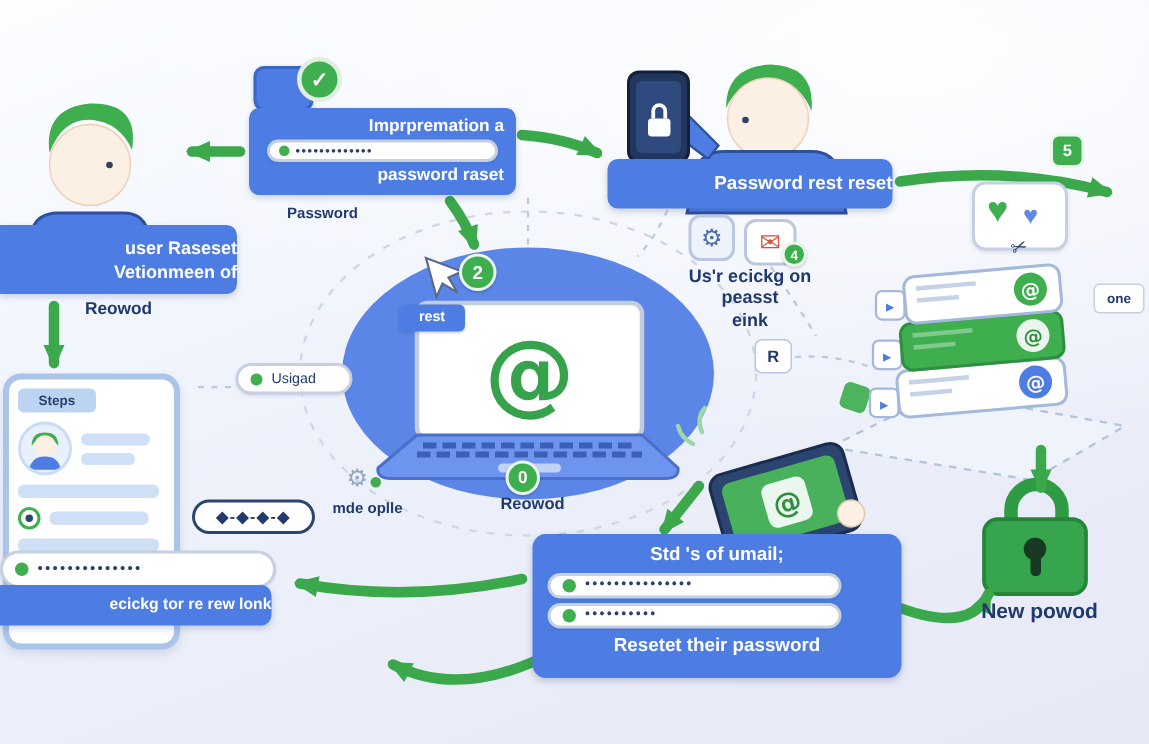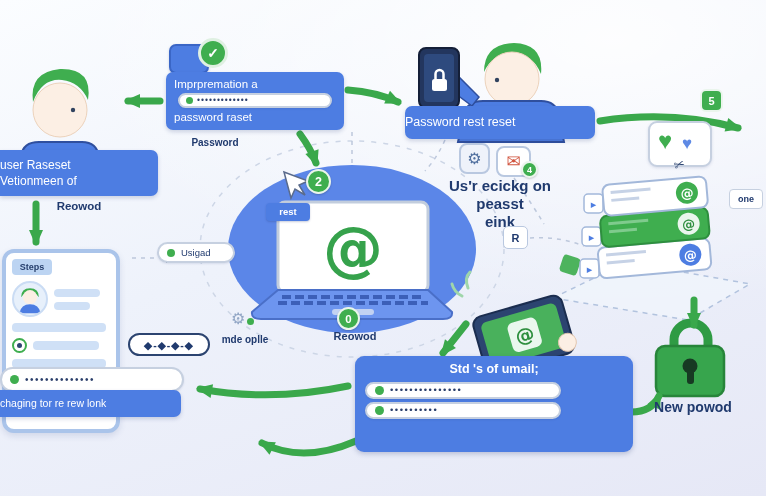--- a/index.html
+++ b/index.html
@@ -4,21 +4,21 @@
 <style>
   *{margin:0;padding:0;box-sizing:border-box}
   body{background:#fff;font-family:"Liberation Sans",sans-serif}
   .stage{position:relative;width:766px;height:496px;overflow:hidden;
     background:
       radial-gradient(120% 90% at 80% 8%, rgba(255,255,255,.85), rgba(255,255,255,0) 60%),
       linear-gradient(160deg,#fbfdff 0%,#eef2fb 45%,#e6e8f6 100%);}
   .stage svg.art{position:absolute;inset:0}
   svg text{font-family:"DejaVu Sans","Liberation Sans",sans-serif;font-weight:700}
   .abs{position:absolute}
-  .banner{background:#4d7de2;color:#fff;font-weight:normal;text-align:left;border-radius:7px;
+  .banner{background:#4d7de2;color:#fff;font-weight:bold;text-align:right;border-radius:7px;
     box-shadow:0 2px 4px rgba(40,60,120,.2)}
   .pill{background:#fff;border:2px solid #c6d0e0;border-radius:12px;display:flex;align-items:center;gap:6px;padding:0 8px;box-shadow:0 1px 2px rgba(40,60,120,.12)}
   .dot{width:9px;height:9px;border-radius:50%;background:#3fae4f;flex:0 0 auto}
   .dots{color:#2b3f6b;font-size:10px;letter-spacing:1.5px;line-height:1;white-space:nowrap;overflow:hidden}
   .badge{background:#3fae4f;color:#fff;font-weight:bold;border-radius:50%;display:flex;align-items:center;justify-content:center;border:2px solid #eaf5ec;box-shadow:0 1px 2px rgba(0,0,0,.18)}
   .cap{color:#203a6e;font-weight:bold;text-align:center;line-height:1.2}
 
   .banner-left{left:0;top:150px;width:158px;height:46px;font-size:12px;padding-top:7px;line-height:1.35;border-radius:0 7px 7px 0}
   .faserow{left:44px;top:200px;width:70px;font-size:11.5px}
   .banner-top{left:166px;top:72px;width:178px;height:58px;padding:6px 8px 2px;font-size:11.5px}
@@ -29,21 +29,21 @@
   .banner-topright{left:405px;top:106px;width:190px;height:33px;font-size:12.5px;line-height:33px}
   .badge-2{left:306px;top:169px;width:25px;height:25px;font-size:12.5px}
   .badge-0{left:337px;top:307px;width:23px;height:23px;font-size:11.5px}
   .badge-sq{left:700px;top:89px;width:23px;height:23px;background:#3fae4f;color:#fff;font-weight:bold;font-size:11px;
     border-radius:6px;border:2px solid #eaf5ec;display:flex;align-items:center;justify-content:center}
   .rest-label{left:266px;top:203px;width:44px;height:18px;background:#4d7de2;color:#fff;font-size:9.5px;font-weight:bold;
     text-align:center;line-height:18px;border-radius:4px;box-shadow:0 1px 2px rgba(40,60,120,.25)}
   .usigad{left:157px;top:242px;width:78px;height:21px}
   .usigad .label{color:#203a6e;font-weight:normal;font-size:9.5px}
   .usigad .dot{width:8px;height:8px}
-  .click-text{left:446px;top:177px;width:108px;font-size:15px}
+  .click-text{left:446px;top:177px;width:108px;font-size:12px}
   .r-box{left:503px;top:226px;width:25px;height:23px;background:#fff;border:1.5px solid #b9c8e0;border-radius:5px;
     color:#203a6e;font-weight:bold;font-size:11px;display:flex;align-items:center;justify-content:center}
   .gear-card{left:459px;top:143px;width:31px;height:31px;background:#eef2fa;border:2px solid #b9c8e0;border-radius:8px;
     display:flex;align-items:center;justify-content:center;font-size:16px;color:#51709f}
   .mail-card{left:496px;top:146px;width:35px;height:31px;background:#fff;border:2px solid #b9c8e0;border-radius:8px;
     display:flex;align-items:center;justify-content:center;font-size:17px;color:#d2553f}
   .badge-4{left:521px;top:161px;width:17px;height:17px;font-size:9px;border-width:2px}
   .mini-gear{left:231px;top:309px;font-size:16px;color:#93a7c6}
   .mini-gear-dot{left:247px;top:318px;width:7px;height:7px;border-radius:50%;background:#3fae4f}
   .reowod{left:318px;top:330px;width:74px;font-size:11px}
@@ -52,34 +52,34 @@
   .heart-green{left:8px;top:4px;font-size:24px;color:#3fae4f;position:absolute;line-height:1.2}
   .heart-blue{left:32px;top:11px;font-size:17px;color:#4d7de2;position:absolute;line-height:1.2;opacity:.9}
   .scissors{left:674px;top:157px;font-size:13px;color:#2c4470;transform:rotate(-20deg)}
   .one-box{left:729px;top:189px;width:34px;height:20px;background:#fff;border:1px solid #c6d0e0;border-radius:4px;
     color:#203a6e;font-size:9px;font-weight:bold;text-align:center;line-height:18px}
   .topicon-card{left:169px;top:44px;width:40px;height:30px;background:#4d7de2;border:2px solid #3a66c6;border-radius:7px;box-shadow:0 1px 3px rgba(40,60,120,.2)}
   .topicon-circle{left:198px;top:38px;width:30px;height:30px;background:#3fae4f;border:3px solid #dff0e2;border-radius:50%;
     color:#fff;font-size:14px;font-weight:bold;display:flex;align-items:center;justify-content:center}
   .tablet{left:2px;top:249px;width:118px;height:184px;background:#fff;border:4px solid #aac4ea;border-radius:12px;
     box-shadow:0 3px 6px rgba(60,80,140,.15);padding:6px}
-  .tab-header{width:40px;height:16px;background:#bcd4f2;border-radius:4px;color:#27406e;font-size:9px;font-weight:bold;
+  .tab-header{width:52px;height:16px;background:#bcd4f2;border-radius:4px;color:#27406e;font-size:9px;font-weight:bold;
     display:flex;align-items:center;justify-content:center;margin-bottom:6px}
   .tab-row{display:flex;gap:6px;align-items:center;margin-bottom:6px}
   .avatar{width:36px;height:36px;border-radius:50%;background:#e7f0fb;border:2px solid #cadcf4;overflow:hidden;flex:0 0 auto}
   .barcol{display:flex;flex-direction:column;gap:5px;flex:1}
   .bar{background:#cfe0f6;border-radius:4px;height:8px}
   .bar9{height:9px}
   .eye{width:15px;height:15px;border-radius:50%;border:2px solid #3fae4f;background:#fff;display:flex;align-items:center;justify-content:center;flex:0 0 auto}
   .eye i{width:5px;height:5px;border-radius:50%;background:#2c4470}
   .diamonds{left:128px;top:333px;width:82px;height:23px;background:#fff;border:2px solid #2c4470;border-radius:12px;
     color:#203a6e;font-size:10.5px;font-weight:bold;letter-spacing:1px;display:flex;align-items:center;justify-content:center}
   .pill-bl{left:0;top:367px;width:184px;height:25px;border-radius:13px}
   .banner-bl{left:0;top:390px;width:181px;height:27px;font-size:10.5px;line-height:27px;border-radius:0 7px 7px 0}
-  .panel{left:355px;top:356px;width:278px;height:96px;background:#4d7de2;border-radius:9px;padding:5px 10px;
+  .panel{left:355px;top:356px;width:246px;height:96px;background:#4d7de2;border-radius:9px;padding:5px 10px;
     box-shadow:0 2px 5px rgba(40,60,120,.25)}
   .panel-title{color:#fff;font-weight:bold;font-size:12.5px;text-align:center;line-height:1.4}
   .panel .pill{height:17px;width:196px;margin:3px 0;border-radius:9px}
   .panel .dots{font-size:9.5px}
   .newpowod{left:650px;top:399px;width:86px;font-size:14px}
 </style>
 </head>
 <body>
 
 <div class="stage">
@@ -263,29 +263,30 @@
   <span class="abs mini-gear-dot"></span>
   <div class="abs badge badge-0">0</div>
   <div class="abs cap reowod">Reowod</div>
   <div class="abs cap mde">mde oplle</div>
 
   <div class="abs diamonds">◆-◆-◆-◆</div>
   <div class="abs pill pill-bl">
     <span class="dot"></span>
     <span class="dots">••••••••••••••</span>
   </div>
-  <div class="abs banner banner-bl">chaging tor re rew lonk</div>
+  <div class="abs banner banner-bl">ecickg tor re rew lonk</div>
 
   <div class="abs panel">
     <div class="panel-title">Std 's of umail;</div>
     <div class="pill">
       <span class="dot"></span>
       <span class="dots">•••••••••••••••</span>
     </div>
     <div class="pill">
       <span class="dot"></span>
       <span class="dots">••••••••••</span>
     </div>
+    <div class="panel-title">Resetet their password</div>
   </div>
 
   <div class="abs cap newpowod">New powod</div>
 
 </div>
 
 </body></html>

